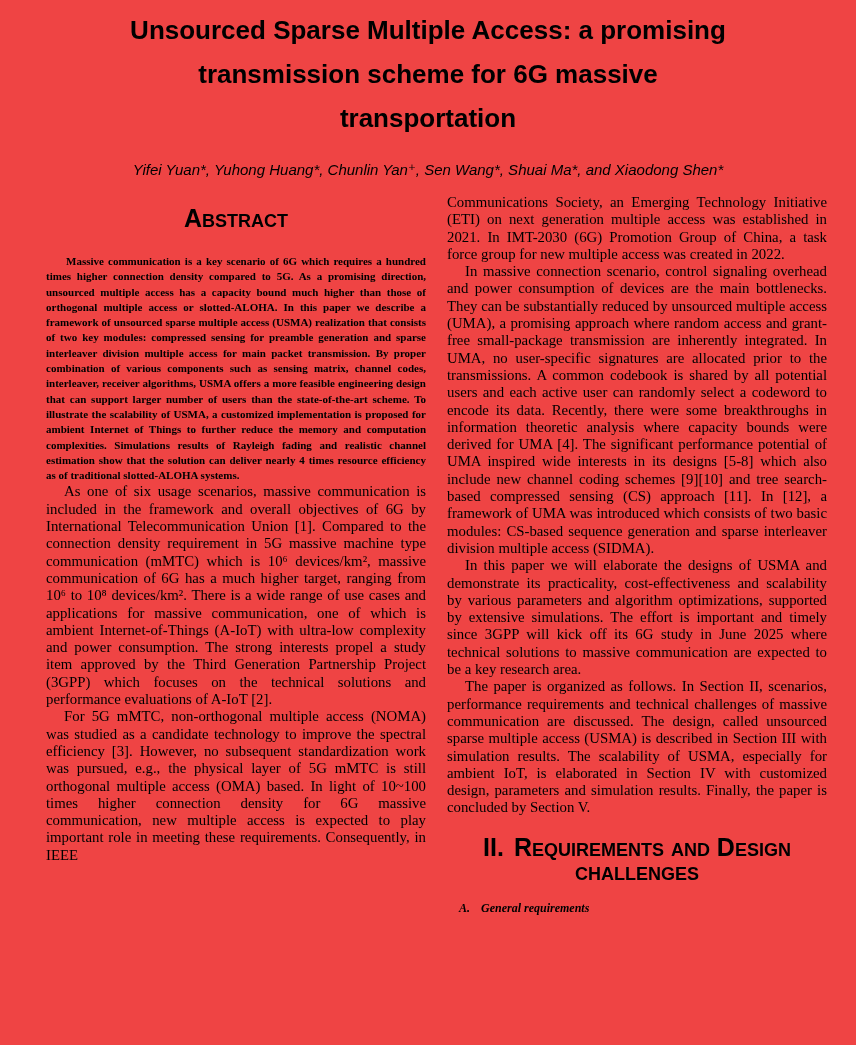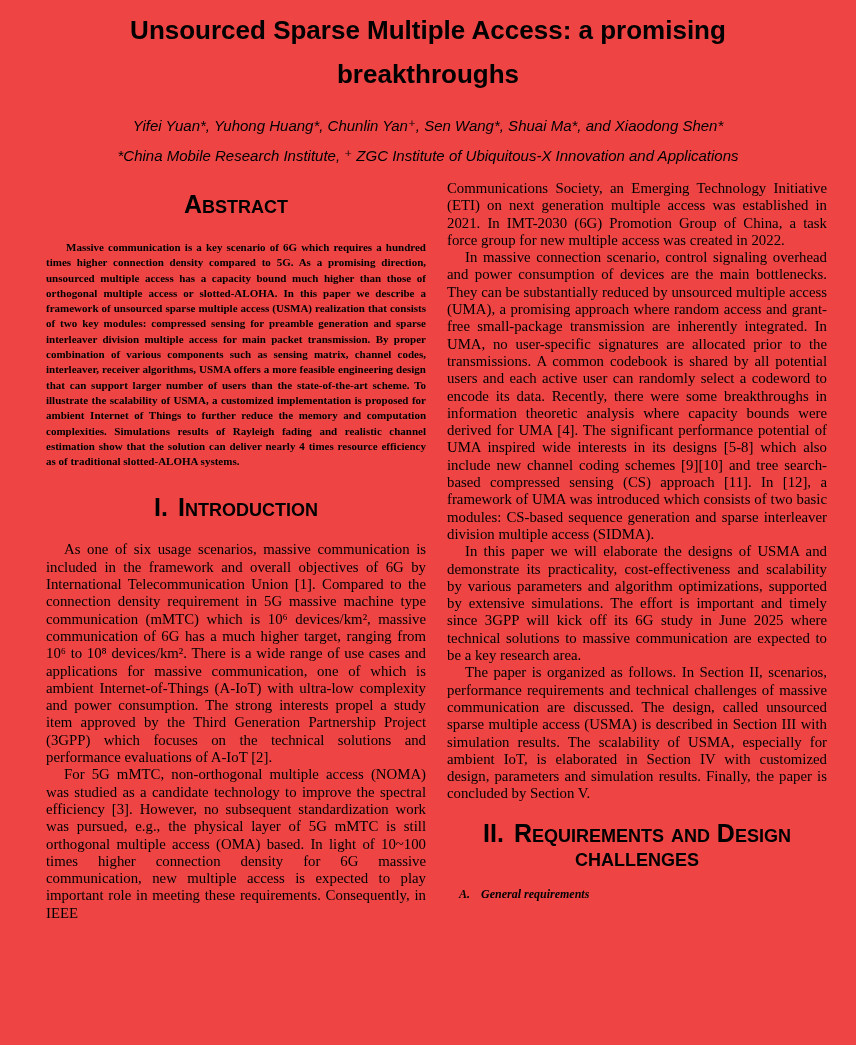--- a/index.html
+++ b/index.html
@@ -101,37 +101,34 @@
   .justify-last { text-align-last: justify; }
 </style>
 </head>
 <body>
 
 <div class="page">
 
   <header class="paper-header">
     <h1 class="paper-title">
       <span class="tline">Unsourced Sparse Multiple Access: a promising</span>
-      <span class="tline">breakthroughs</span>
+      <span class="tline">transmission scheme for 6G massive</span>
+      <span class="tline">transportation</span>
     </h1>
     <p class="authors-line">Yifei Yuan*, Yuhong Huang*, Chunlin Yan⁺, Sen Wang*, Shuai Ma*, and Xiaodong Shen*</p>
-    <p class="affiliation-line">*China Mobile Research Institute, ⁺ ZGC Institute of Ubiquitous-X Innovation and Applications</p>
   </header>
 
   <div class="columns">
 
     <div class="col">
       <h2 class="sec-heading h-abstract">
         <span class="sc">Abstract</span>
       </h2>
       <p class="abstract-para">Massive communication is a key scenario of 6G which requires a hundred times higher connection density compared to 5G. As a promising direction, unsourced multiple access has a capacity bound much higher than those of orthogonal multiple access or slotted-ALOHA. In this paper we describe a framework of unsourced sparse multiple access (USMA) realization that consists of two key modules: compressed sensing for preamble generation and sparse interleaver division multiple access for main packet transmission. By proper combination of various components such as sensing matrix, channel codes, interleaver, receiver algorithms, USMA offers a more feasible engineering design that can support larger number of users than the state-of-the-art scheme. To illustrate the scalability of USMA, a customized implementation is proposed for ambient Internet of Things to further reduce the memory and computation complexities. Simulations results of Rayleigh fading and realistic channel estimation show that the solution can deliver nearly 4 times resource efficiency as of traditional slotted-ALOHA systems.</p>
 
-      <h2 class="sec-heading h-intro">
-        <span class="sec-num">I.</span><span class="sc">Introduction</span>
-      </h2>
       <p class="body-para">As one of six usage scenarios, massive communication is included in the framework and overall objectives of 6G by International Telecommunication Union [1]. Compared to the connection density requirement in 5G massive machine type communication (mMTC) which is 10⁶ devices/km², massive communication of 6G has a much higher target, ranging from 10⁶ to 10⁸ devices/km². There is a wide range of use cases and applications for massive communication, one of which is ambient Internet-of-Things (A-IoT) with ultra-low complexity and power consumption. The strong interests propel a study item approved by the Third Generation Partnership Project (3GPP) which focuses on the technical solutions and performance evaluations of A-IoT [2].</p>
       <p class="body-para justify-last">For 5G mMTC, non-orthogonal multiple access (NOMA) was studied as a candidate technology to improve the spectral efficiency [3]. However, no subsequent standardization work was pursued, e.g., the physical layer of 5G mMTC is still orthogonal multiple access (OMA) based. In light of 10~100 times higher connection density for 6G massive communication, new multiple access is expected to play important role in meeting these requirements. Consequently, in IEEE</p>
     </div>
 
     <div class="col">
       <p class="body-para no-indent">Communications Society, an Emerging Technology Initiative (ETI) on next generation multiple access was established in 2021. In IMT-2030 (6G) Promotion Group of China, a task force group for new multiple access was created in 2022.</p>
       <p class="body-para">In massive connection scenario, control signaling overhead and power consumption of devices are the main bottlenecks. They can be substantially reduced by unsourced multiple access (UMA), a promising approach where random access and grant-free small-package transmission are inherently integrated. In UMA, no user-specific signatures are allocated prior to the transmissions. A common codebook is shared by all potential users and each active user can randomly select a codeword to encode its data. Recently, there were some breakthroughs in information theoretic analysis where capacity bounds were derived for UMA [4]. The significant performance potential of UMA inspired wide interests in its designs [5-8] which also include new channel coding schemes [9][10] and tree search-based compressed sensing (CS) approach [11]. In [12], a framework of UMA was introduced which consists of two basic modules: CS-based sequence generation and sparse interleaver division multiple access (SIDMA).</p>
       <p class="body-para">In this paper we will elaborate the designs of USMA and demonstrate its practicality, cost-effectiveness and scalability by various parameters and algorithm optimizations, supported by extensive simulations. The effort is important and timely since 3GPP will kick off its 6G study in June 2025 where technical solutions to massive communication are expected to be a key research area.</p>
       <p class="body-para">The paper is organized as follows. In Section II, scenarios, performance requirements and technical challenges of massive communication are discussed. The design, called unsourced sparse multiple access (USMA) is described in Section III with simulation results. The scalability of USMA, especially for ambient IoT, is elaborated in Section IV with customized design, parameters and simulation results. Finally, the paper is concluded by Section V.</p>
 

